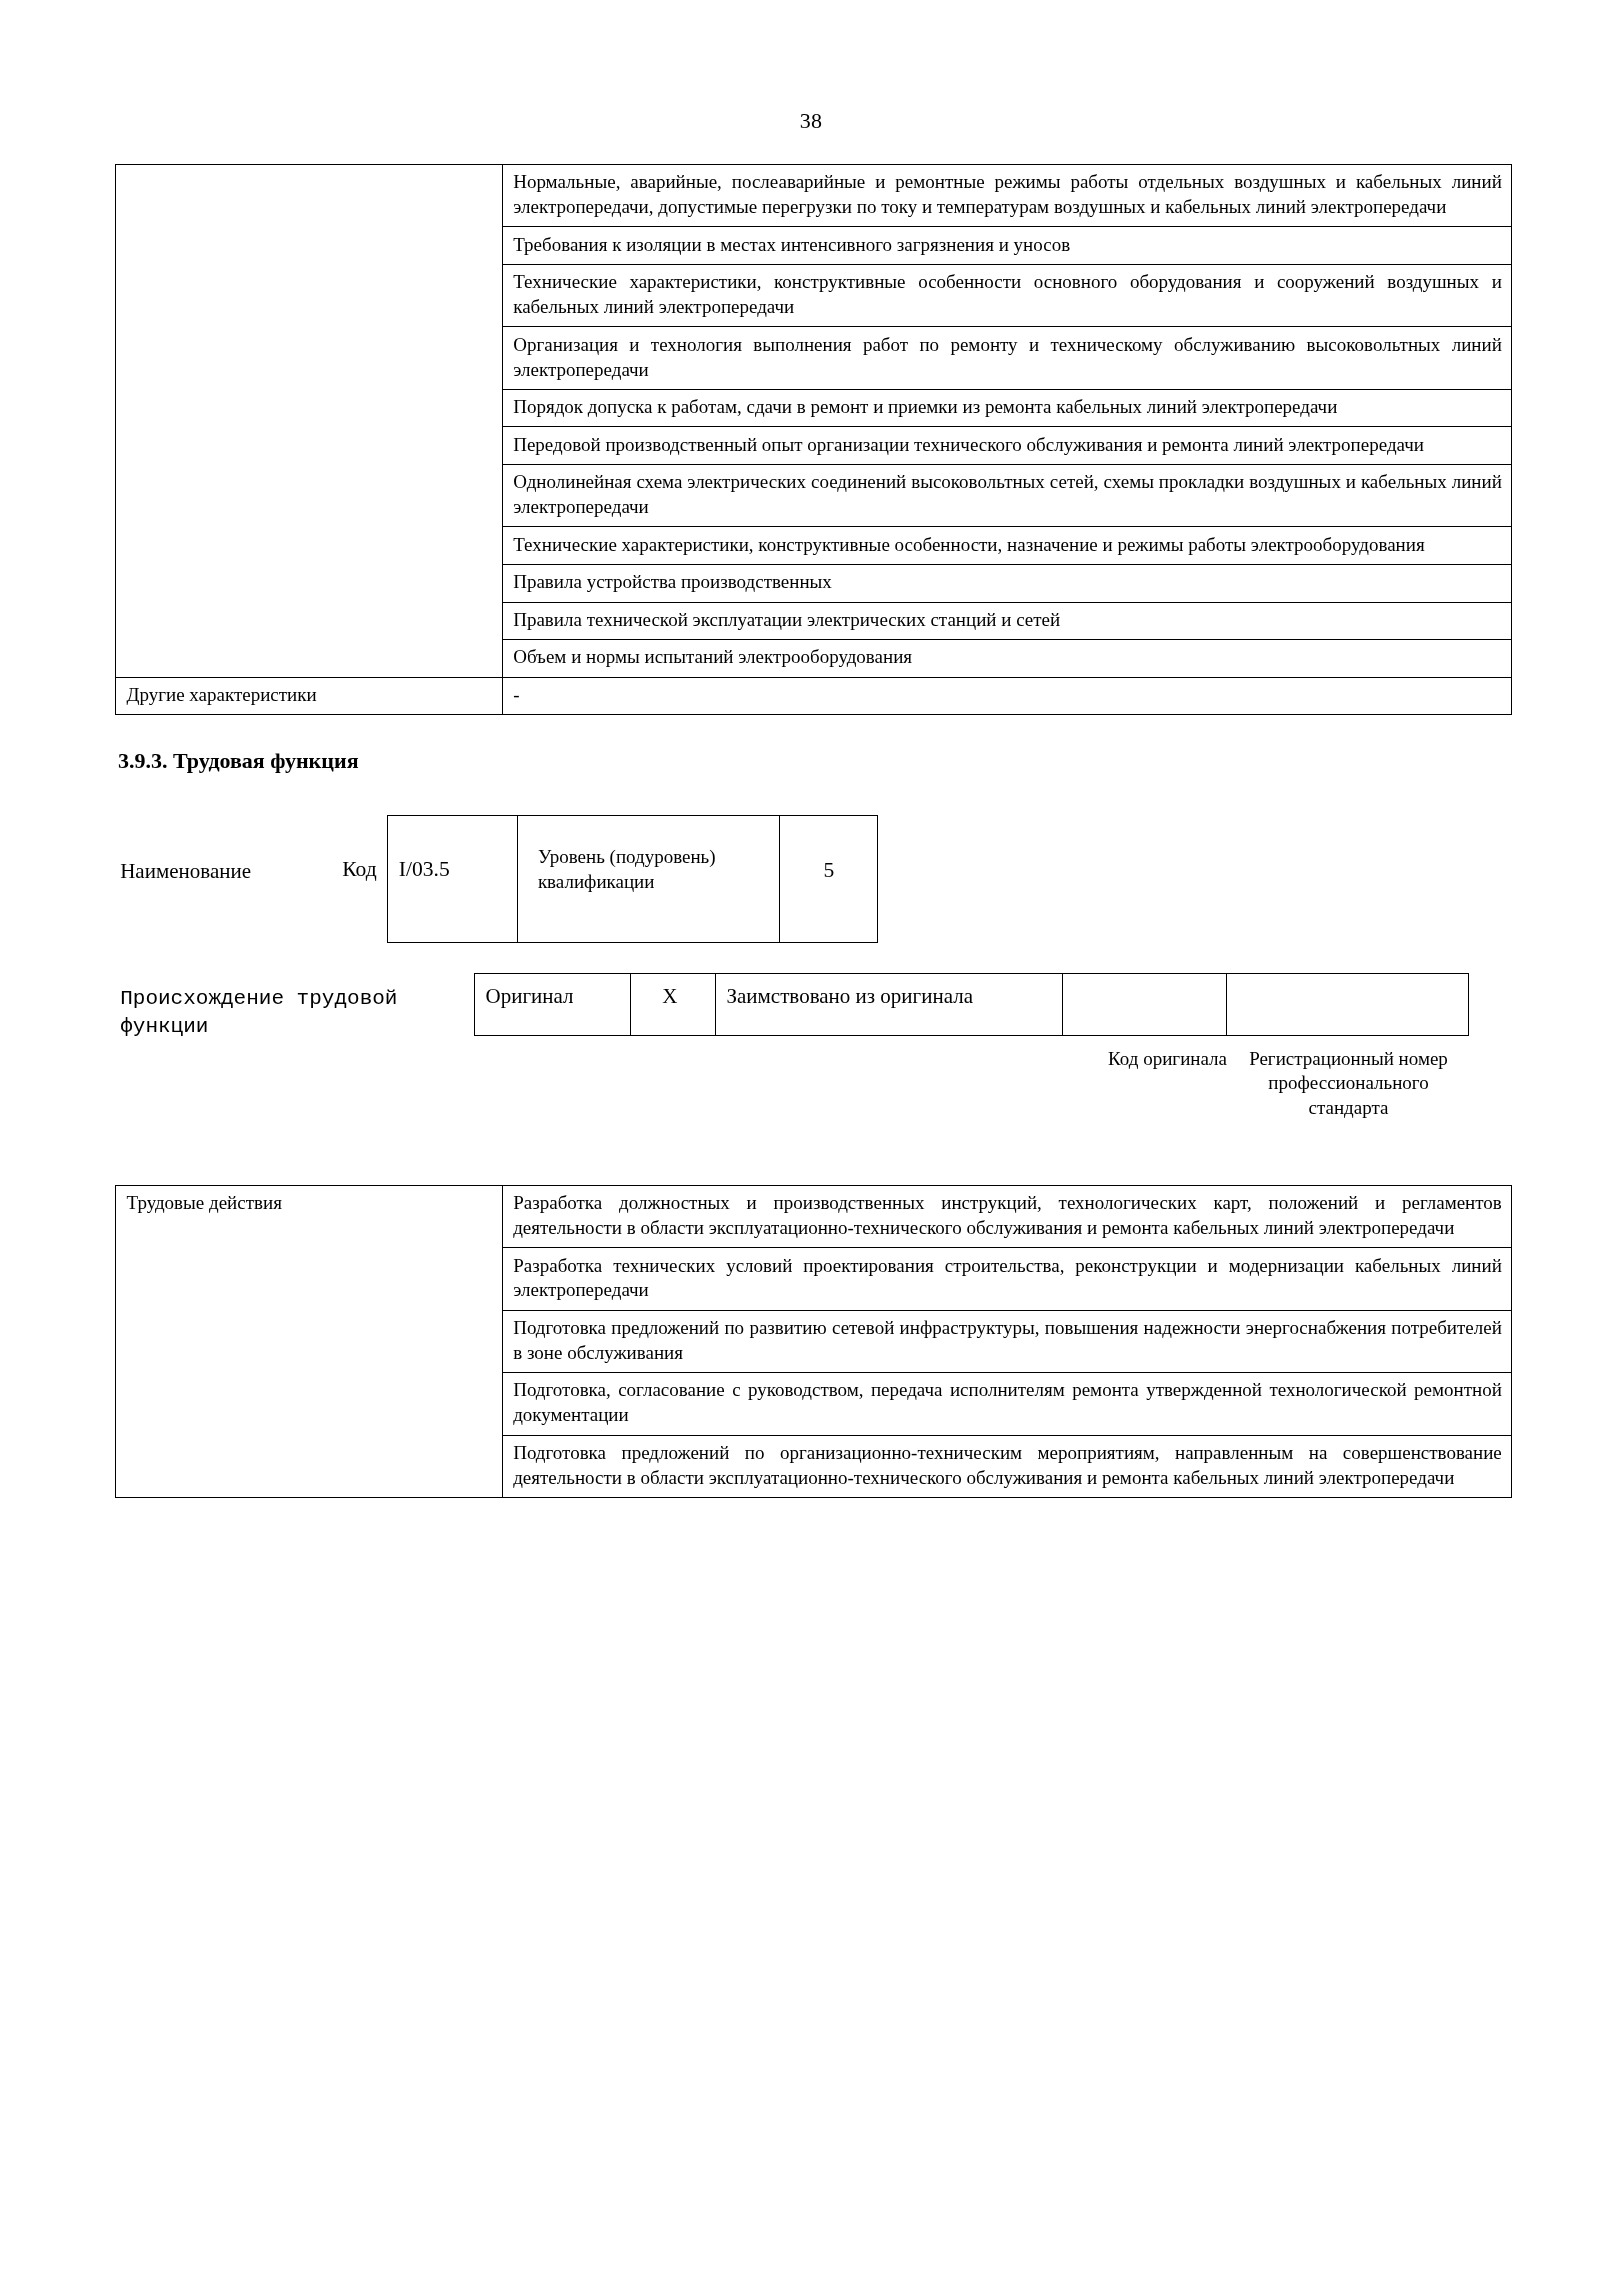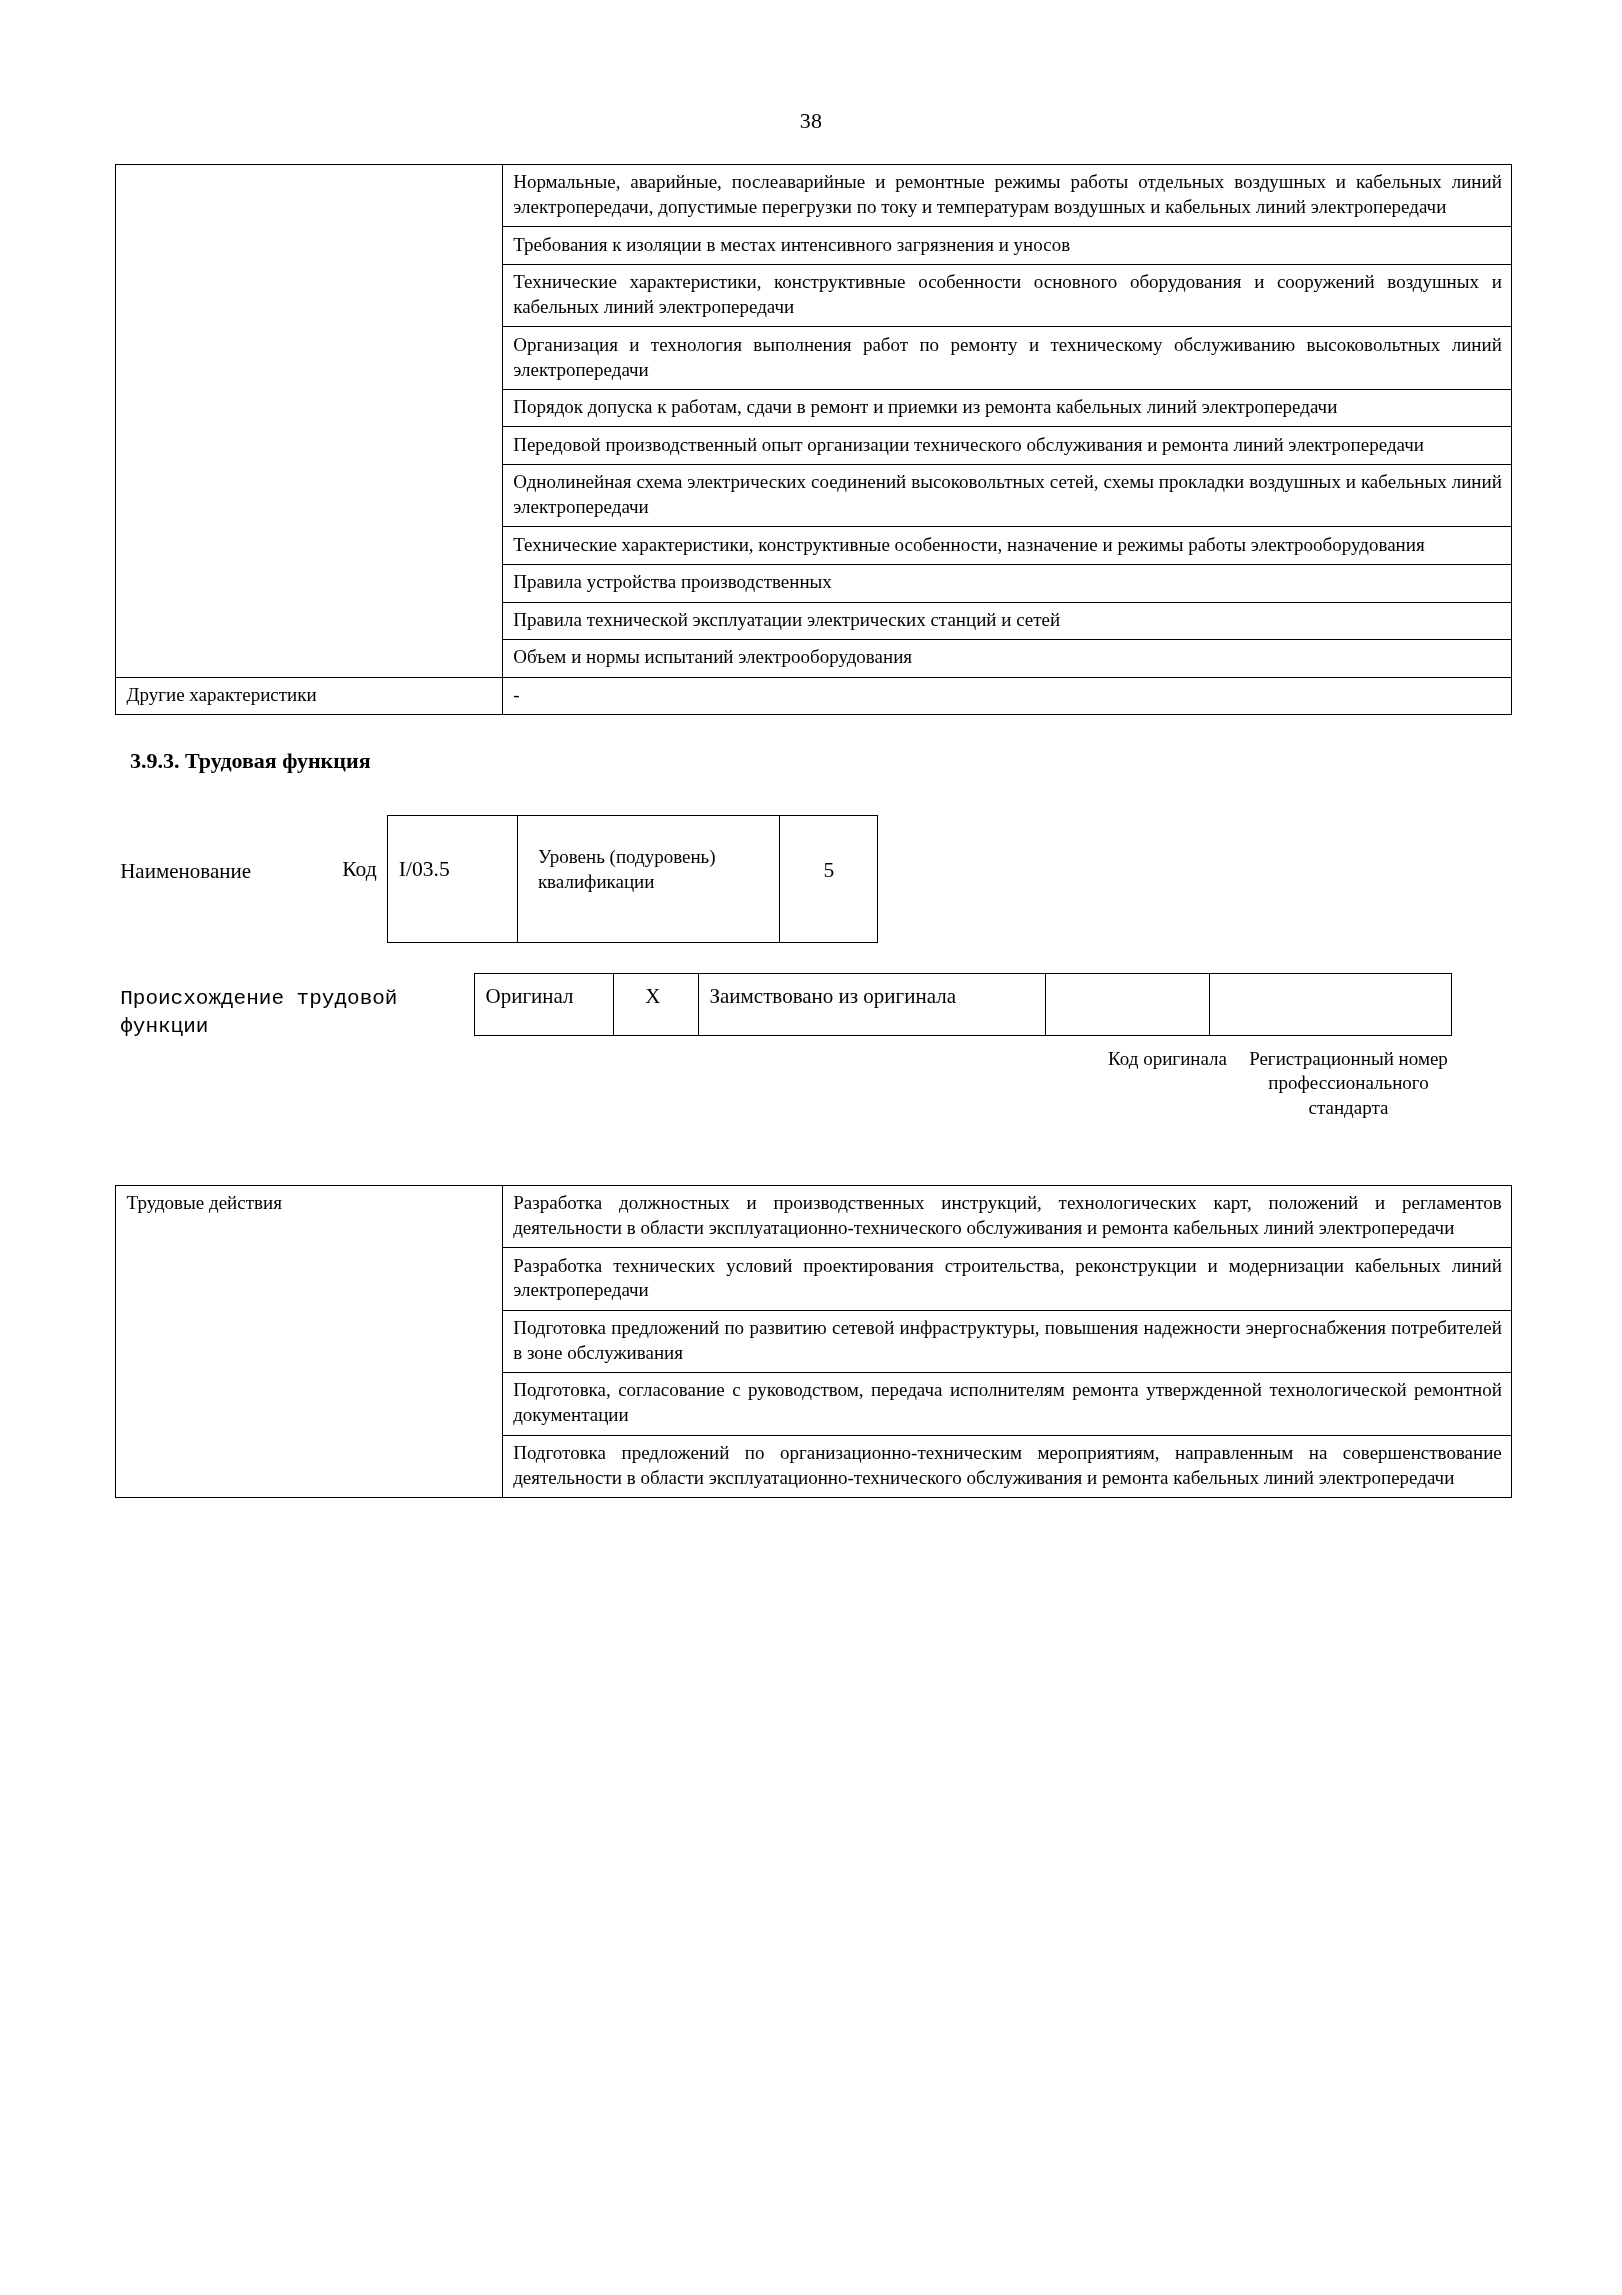--- a/index.html
+++ b/index.html
@@ -43,21 +43,21 @@
     vertical-align: top;
     text-align: justify;
     text-justify: inter-word;
     hyphens: none;
   }
   td.nojust { text-align: left; }
   .col-label { width: 366px; }
   .section-title {
     font-weight: bold;
     font-size: 22px;
-    margin: 33px 0 0 15px;
+    margin: 33px 0 0 3px;
   }
 
   
   .name-block {
     margin-top: 41px;
     display: flex;
     align-items: flex-start;
   }
   .name-label {
     width: 209px;
@@ -130,21 +130,21 @@
     flex: 1;
   }
   .oc {
     border: 1.3px solid #000000;
     box-sizing: border-box;
     min-height: 63px;
     font-size: 21px;
     line-height: 1.25;
     padding: 9.2px 6.5px 6.5px 10.5px;
   }
-  .oc-original { width: 140px; }
+  .oc-original { width: 157px; }
   .oc-x {
     width: 85px;
     border-left: none;
     text-align: center;
     padding-left: 0;
   }
   .oc-borrowed { width: 347px; border-left: none; }
   .oc-blank1 { width: 164px; border-left: none; }
   .oc-blank2 { width: 242px; border-left: none; }
 

